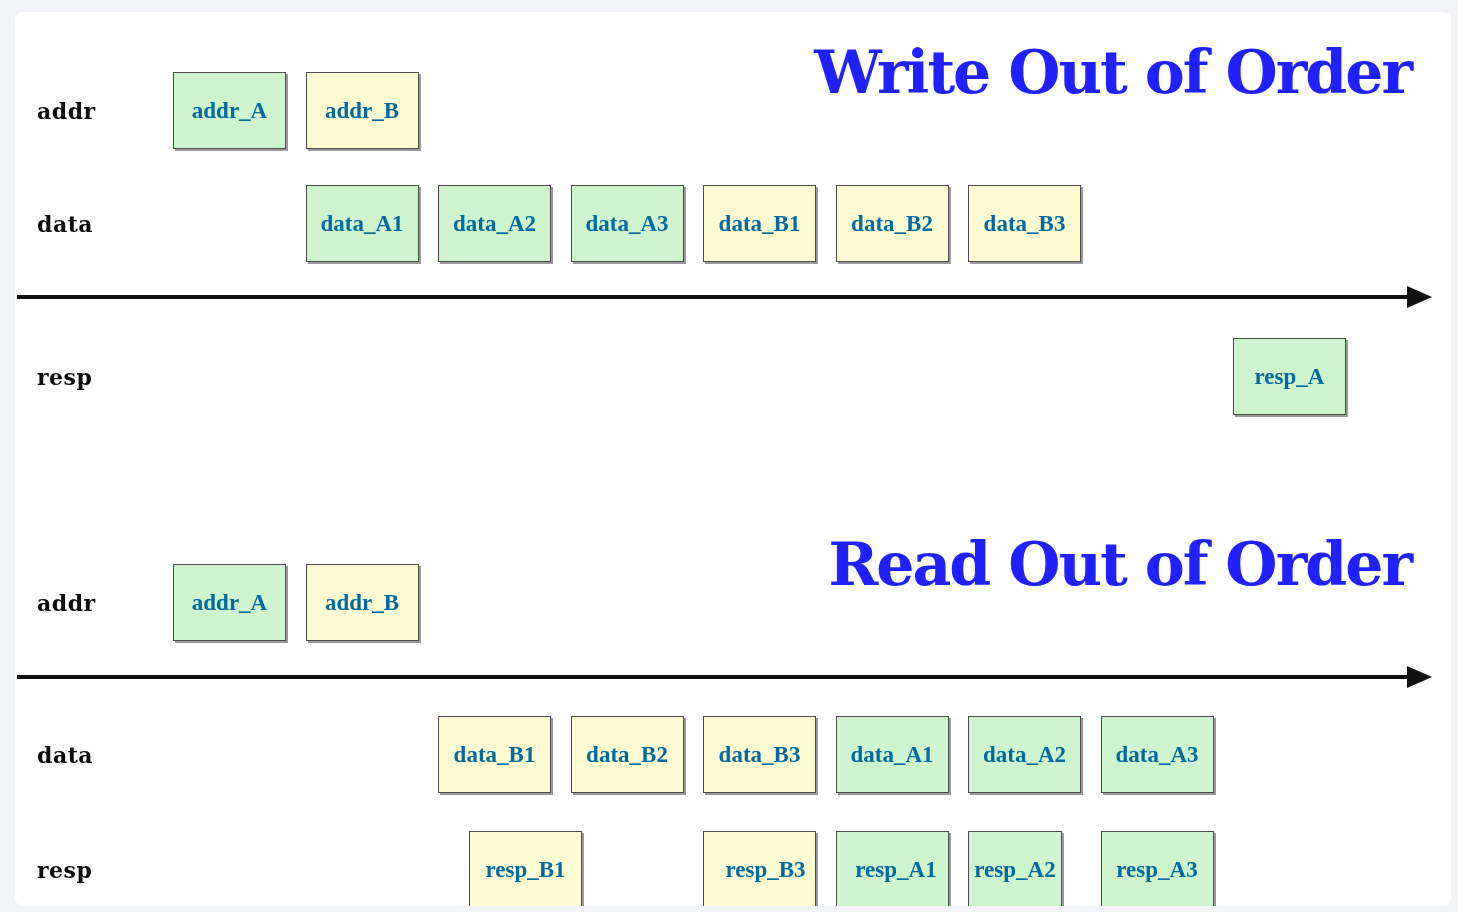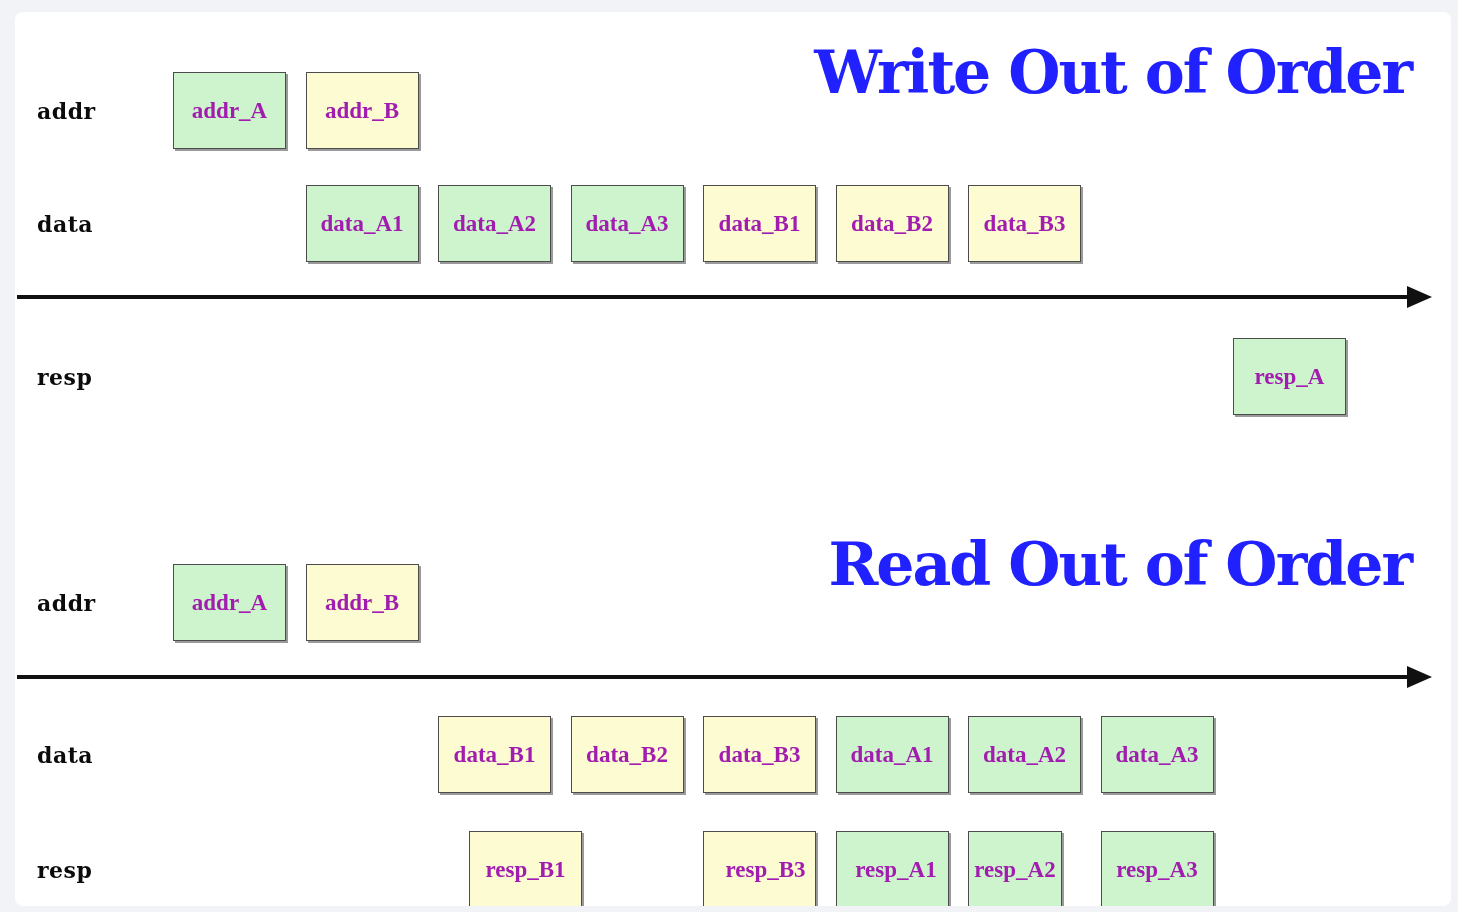--- a/index.html
+++ b/index.html
@@ -20,21 +20,21 @@
   }
   .row-label{
     position:absolute;transform:translateY(-50%);
     font-size:22px;font-weight:bold;color:#0b0b0b;letter-spacing:0.5px;
     font-family:"DejaVu Serif",serif;
   }
   .tbox{
     position:absolute;width:113px;height:77px;box-sizing:border-box;
     border:1.5px solid #4c4c4c;box-shadow:2px 2px 0 #9a9a9a;
     display:flex;align-items:center;justify-content:center;
-    font-family:"Liberation Serif",serif;font-weight:bold;font-size:23px;color:#a21caf;
+    font-family:"Liberation Serif",serif;font-weight:bold;font-size:23px;color:#0369a1;
     white-space:nowrap;
   }
   .arrow{
     position:absolute;left:2px;width:1390px;height:4px;background:#101010;
   }
   .arrow .head{
     position:absolute;right:-25px;top:50%;transform:translateY(-50%);
     width:0;height:0;
     border-top:11px solid transparent;border-bottom:11px solid transparent;
     border-left:25px solid #101010;

